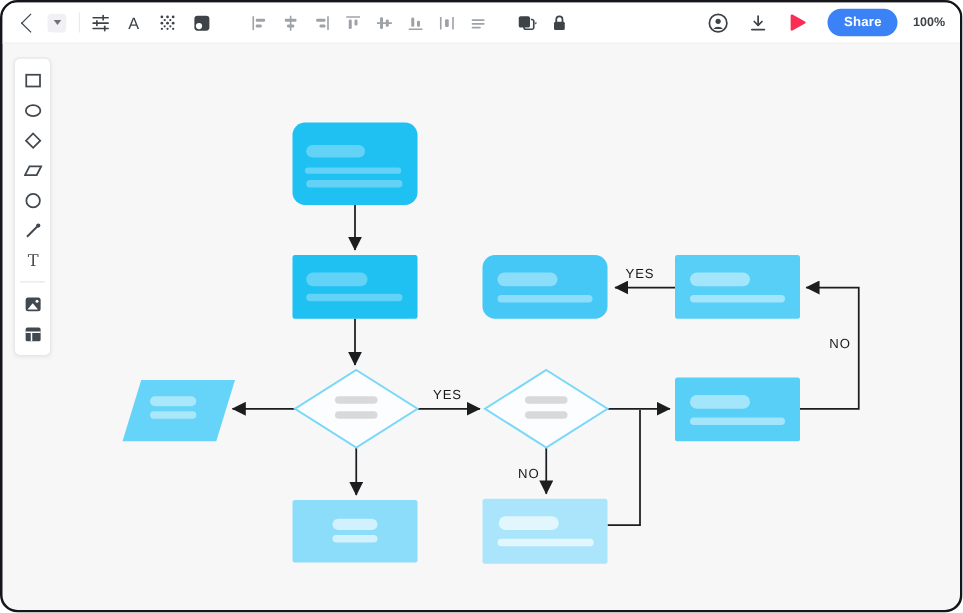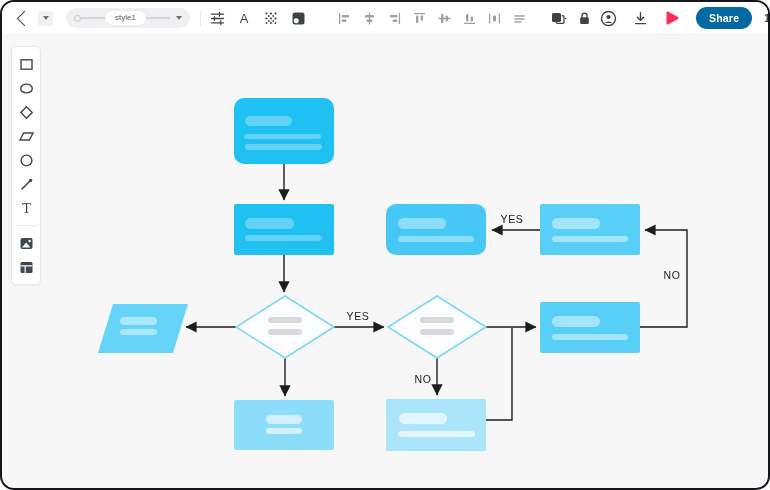--- a/index.html
+++ b/index.html
@@ -15,21 +15,21 @@
   .style-pill{margin-left:13px;width:124px;height:20px;background:#F0F0F2;border-radius:10px;display:flex;align-items:center;
               padding:0 8px;box-sizing:border-box;flex:none;cursor:pointer;}
   .sp-dot{width:5px;height:5px;border:1.2px solid #C4C6C9;border-radius:50%;flex:none;}
   .sp-line{flex:1;height:1.5px;background:#D4D5D8;}
   .sp-chip{background:#fff;border-radius:8px;height:14px;line-height:14px;padding:0 10px;font-size:8px;color:#55585C;
            box-shadow:0 0 2px rgba(0,0,0,.08);flex:none;}
   .style-pill .caret{margin-left:6px;}
   .tb-sep{width:1px;height:16px;background:#ECECEE;margin:0 4px;flex:none;}
   .glyph-a{font-size:13px;color:#3E4347;font-weight:500;}
   .align-group .tb-btn{width:25px;}
-  .share-btn{height:22px;padding:0 13px;border:none;border-radius:11px;background:#0369a1;color:#fff;
+  .share-btn{height:22px;padding:0 13px;border:none;border-radius:11px;background:#3b82f6;color:#fff;
              font-family:"Liberation Sans",sans-serif;font-size:10.5px;font-weight:700;letter-spacing:.2px;cursor:pointer;flex:none;}
   .zoom-ctl{display:flex;align-items:center;gap:5px;margin-left:12px;font-size:10px;font-weight:600;color:#3E4347;cursor:pointer;flex:none;}
   
   .toolpanel{position:absolute;left:9px;top:44px;width:28px;background:#fff;border:1px solid #E8E8EA;border-radius:5px;
              box-shadow:0 1px 3px rgba(0,0,0,.05);display:flex;flex-direction:column;align-items:center;padding:5px 0;z-index:20;}
   .tool-btn{width:24px;height:24px;display:flex;align-items:center;justify-content:center;border-radius:4px;cursor:pointer;}
   .sb-divider{width:20px;height:1px;background:#E8E8EA;margin:5px 0;}
   
   .diagram-svg{position:absolute;top:0;left:0;z-index:10;}
   .label-layer{position:absolute;top:0;left:0;right:0;bottom:0;z-index:15;pointer-events:none;}
@@ -117,27 +117,20 @@
     </div>
 
   <div class="toolbar">
     <div class="tb-btn">
         <span class="chev"></span>
       </div>
     <div class="caret-box">
         <span class="caret"></span>
       </div>
 
-    <div class="style-pill">
-      <span class="sp-dot"></span>
-      <span class="sp-line"></span>
-      <span class="sp-chip">style1</span>
-      <span class="sp-line"></span>
-      <span class="caret"></span>
-    </div>
 
     <div class="tb-sep" style="margin-left:10px;"></div>
 
     <div class="tb-btn">
       <svg width="15" height="15" viewBox="0 0 15 15">
         <g stroke="#3E4347" stroke-width="1.3" stroke-linecap="round">
           <line x1="1.5" y1="3.2" x2="13.5" y2="3.2"></line>
             <line x1="1.5" y1="7.5" x2="13.5" y2="7.5"></line>
             <line x1="1.5" y1="11.8" x2="13.5" y2="11.8"></line>
           <line x1="9.5" y1="1.4" x2="9.5" y2="5"></line>

